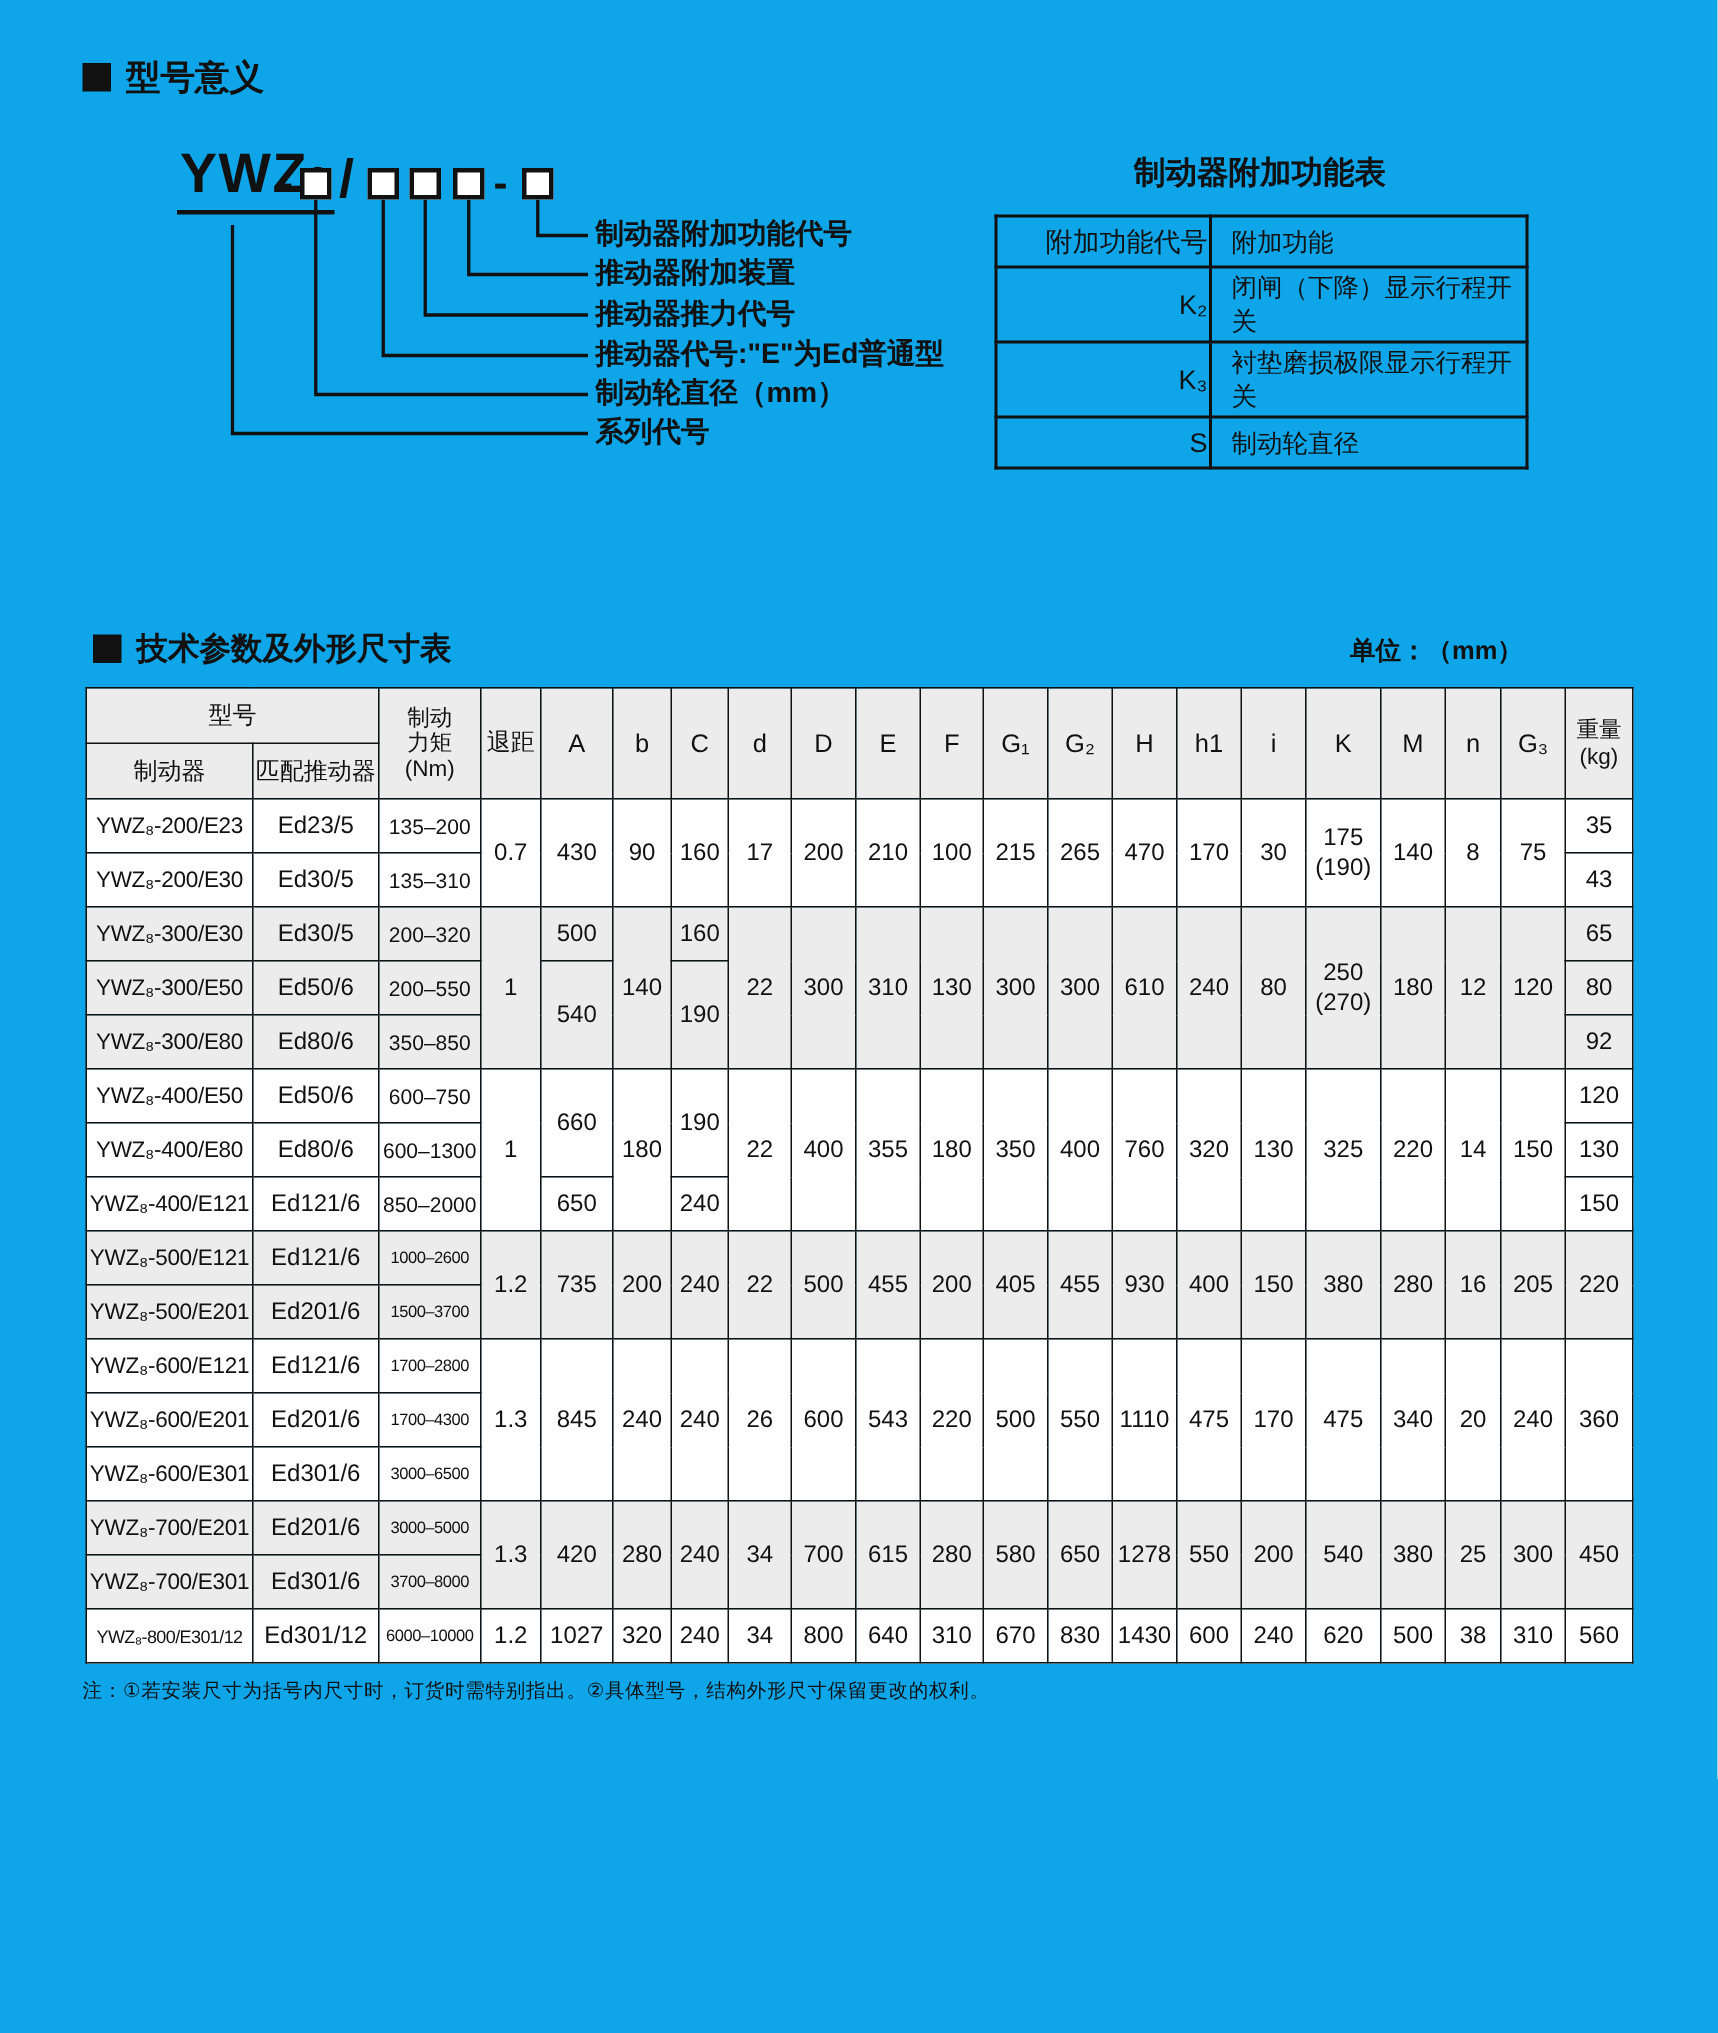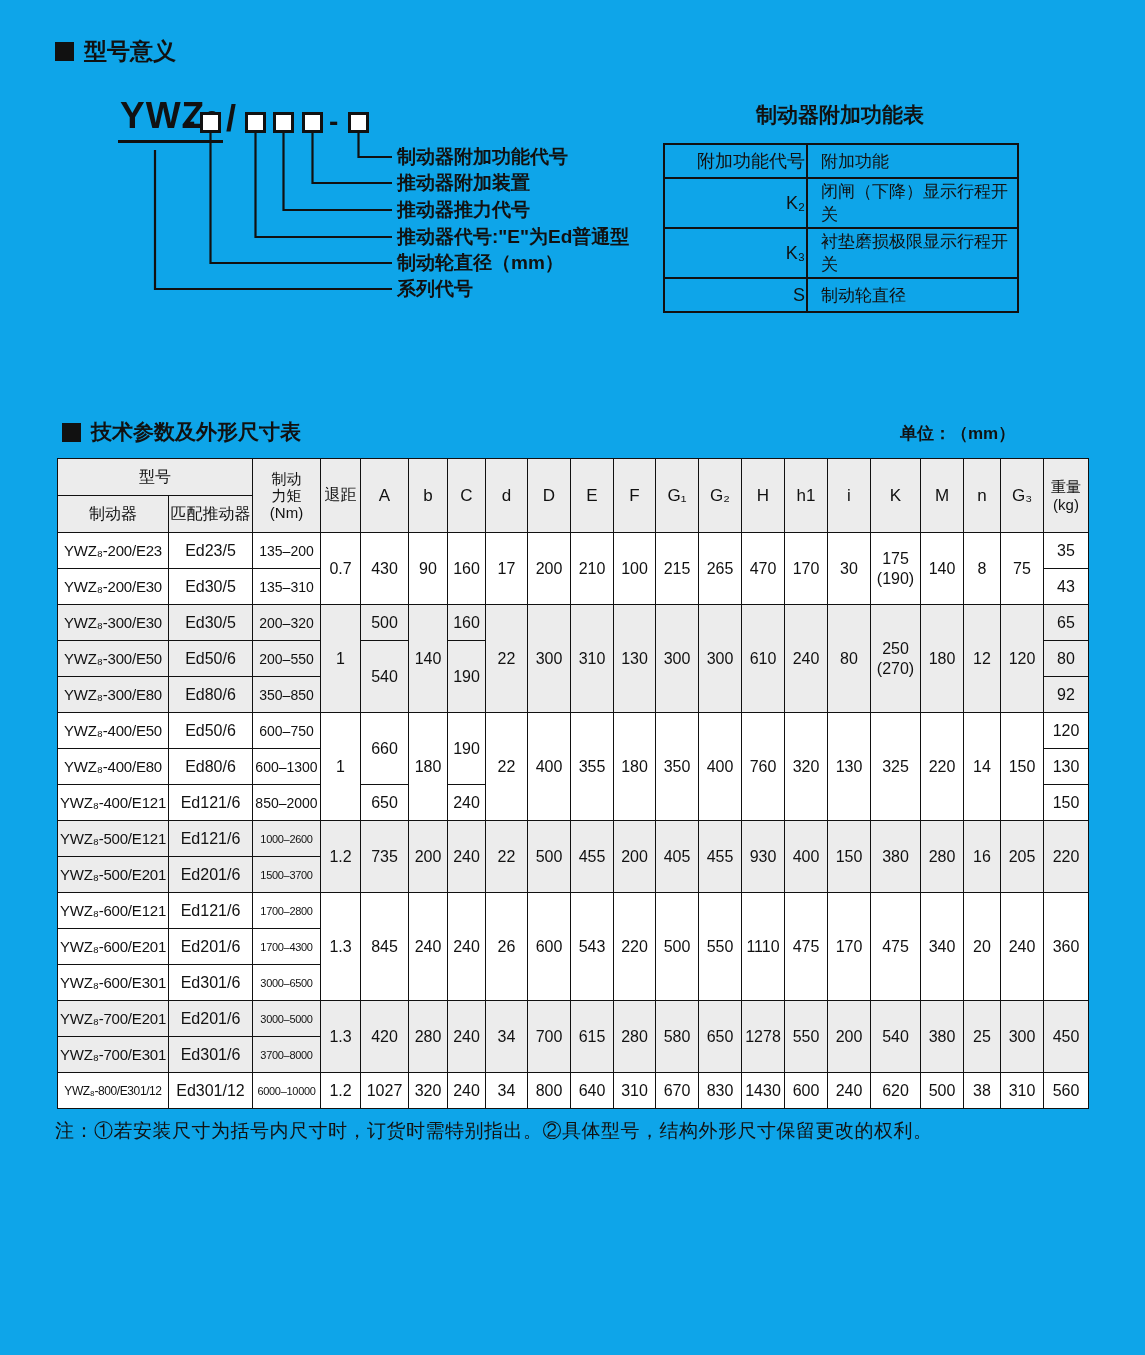--- a/index.html
+++ b/index.html
@@ -45,21 +45,21 @@
   .main-table thead th.cjk{font-size:16px;}
   .main-table thead th.small-line{font-size:15px;line-height:1.15;}
   .main-table tbody td{font-size:16px;height:35px;}
   .main-table tr.shade td{background:#ececec;}
   .main-table td.model{font-size:15px;letter-spacing:-0.2px;}
   .main-table td.torq{font-size:14px;}
   .main-table td.sm{font-size:11px;letter-spacing:-0.3px;}
   .main-table td.xs{font-size:12px;letter-spacing:-0.4px;}
   .twoline span{display:block;line-height:1.25;}
 
-  .note{position:absolute;left:55px;top:1118px;font-size:19px;letter-spacing:0.5px;font-family:Liberation Serif, serif;}
+  .note{position:absolute;left:55px;top:1118px;font-size:13px;letter-spacing:0.5px;}
 </style>
 </head>
 <body>
 
 <div class="page">
 
   <div class="sec-title" id="sec1">
     <span class="blk"></span>
     <span>型号意义</span>
   </div>

